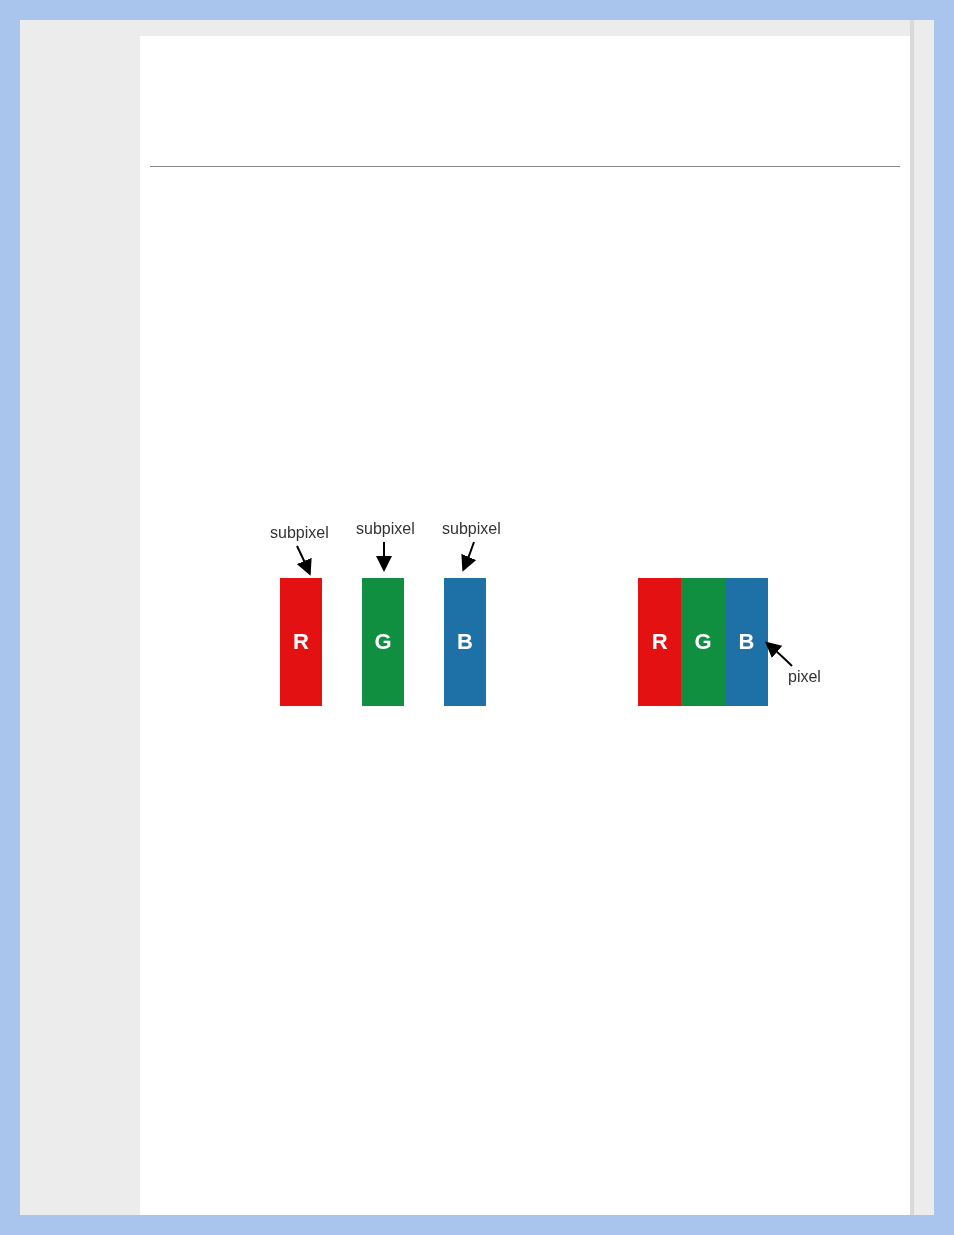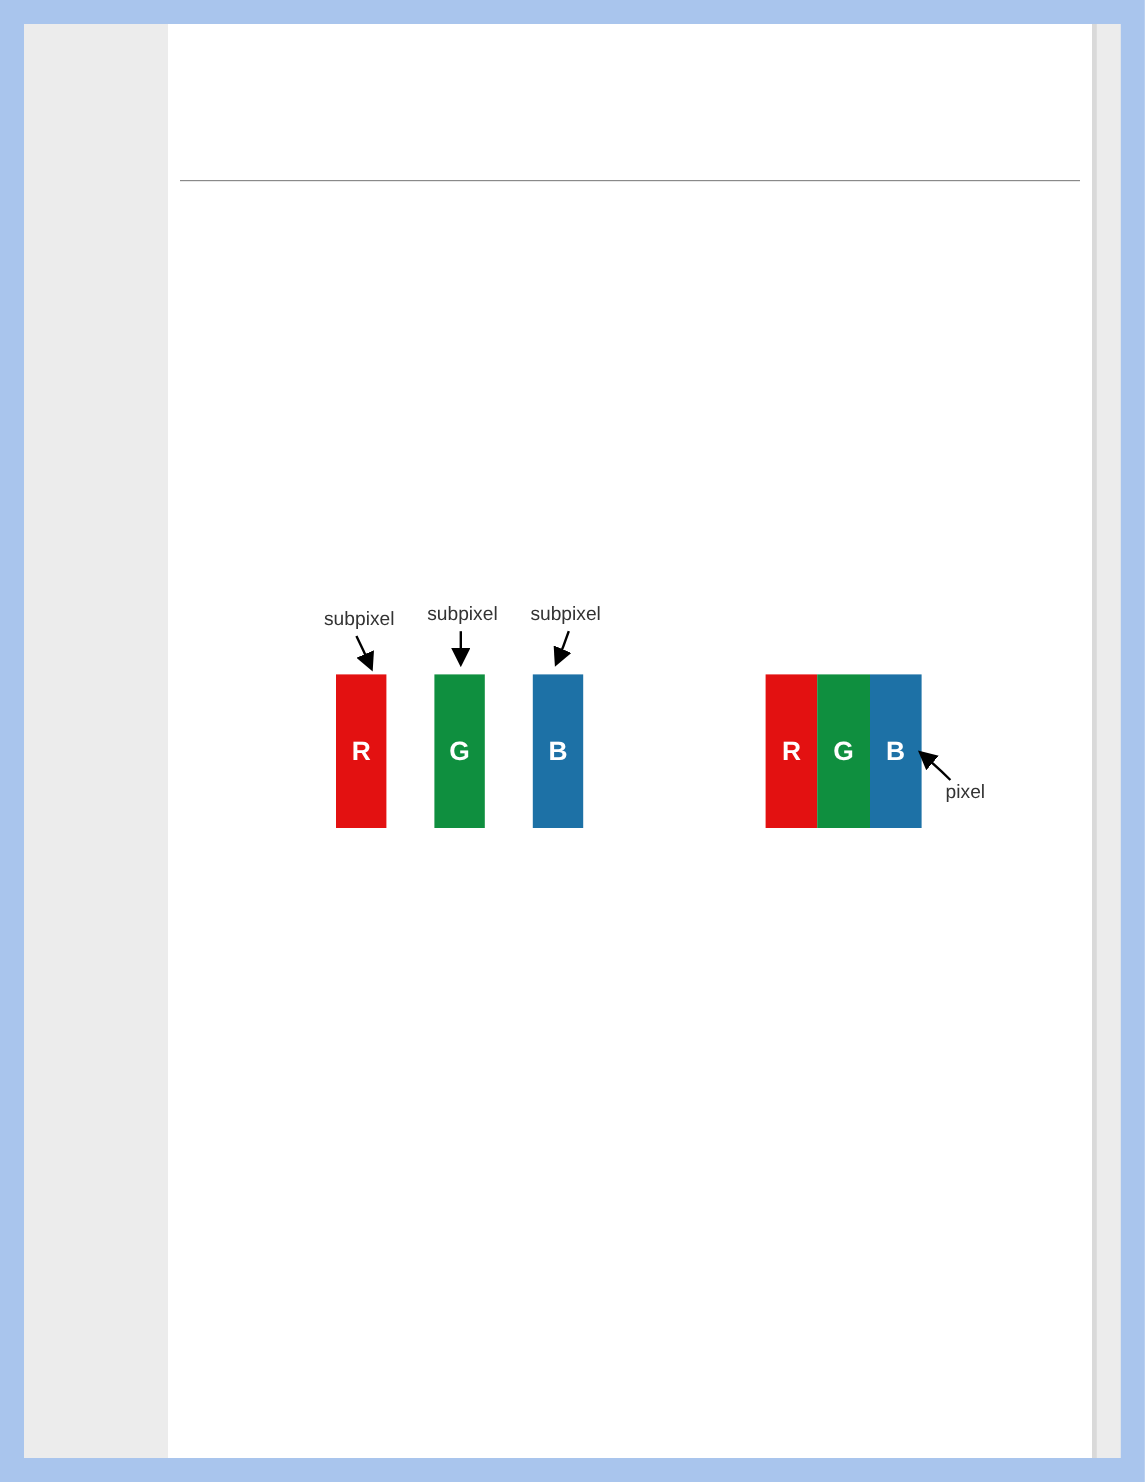--- a/index.html
+++ b/index.html
@@ -16,21 +16,21 @@
     position: absolute;
     left: 20px;
     top: 20px;
     right: 20px;
     bottom: 20px;
     background: #ececec;
   }
   .page {
     position: absolute;
     left: 120px;
-    top: 0;
+    top: 16px;
     width: 770px;
     bottom: 0;
     background: #ffffff;
   }
   .page-shadow-right {
     position: absolute;
     top: 0;
     bottom: 0;
     width: 4px;
     left: 890px;

